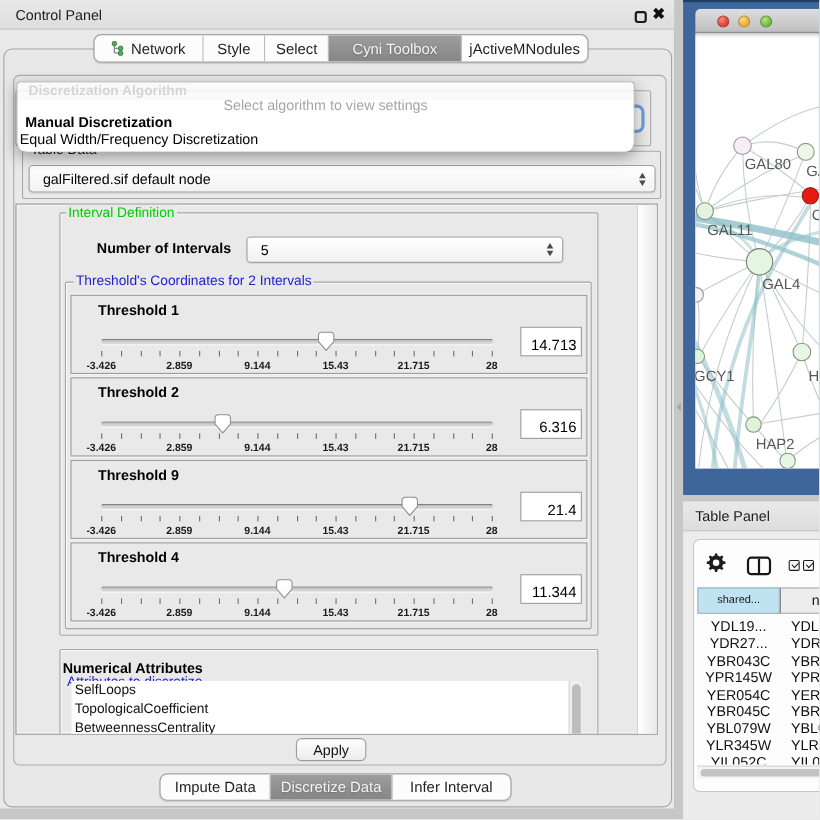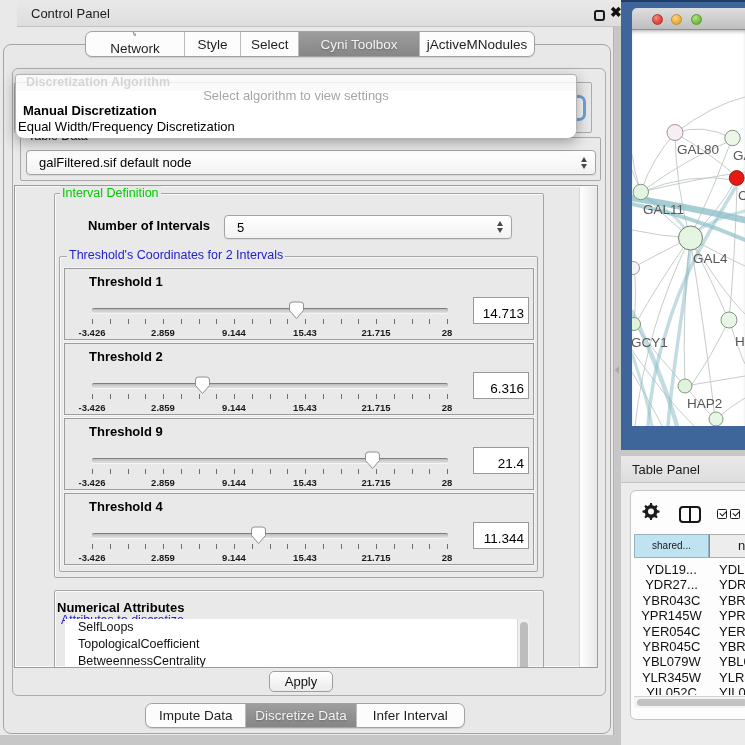--- a/index.html
+++ b/index.html
@@ -3,31 +3,31 @@
 <meta charset="utf-8">
 <style>
   * { margin:0; padding:0; box-sizing:border-box; }
   html,body { width:745px; height:745px; overflow:hidden; }
   body { font-family:"Liberation Sans", sans-serif; }
   #screen { position:relative; width:745px; height:745px; background:#c7c7c7; overflow:hidden; }
   .abs { position:absolute; }
 
   
   #cp-window { left:0; top:0; width:614px; height:735px; background:#e9e9e9; border-right:1px solid #b3b3b3; }
-  #cp-titlebar { left:0; top:0; width:100%; height:27px; background:linear-gradient(#e9e9e9,#dddddd); border-bottom:1px solid #c2c2c2;margin-left:17px; }
+  #cp-titlebar { left:0; top:0; width:100%; height:27px; background:linear-gradient(#e9e9e9,#dddddd); border-bottom:1px solid #c2c2c2; }
   #cp-title { left:14px; top:6px; font-size:13px; color:#1c1c1c; }
   #cp-float { left:577px; top:10px; width:11px; height:11px; border:2px solid #1a1a1a; border-radius:3px; }
   #cp-close { left:593px; top:4px; font-size:14px; color:#111; font-weight:bold; }
 
   
   #cp-outer { left:3px; top:44px; width:608px; height:690px; border:1px solid #a5a5a5; border-radius:8px; background:#e8e8e8; }
 
   
   #cp-tabs { left:85px; top:31px; width:450px; height:26px; display:flex; background:#fcfcfc; border:1px solid #a3a3a3; border-radius:7px; overflow:hidden; box-shadow:0 1px 1px rgba(0,0,0,0.12); }
-  .tab-seg { display:flex; align-items:center; justify-content:center; font-size:13.5px; color:#1f1f1f; border-right:1px solid #bcbcbc; gap:5px;flex-direction:column; }
+  .tab-seg { display:flex; align-items:center; justify-content:center; font-size:13.5px; color:#1f1f1f; border-right:1px solid #bcbcbc; gap:5px; }
   .tab-seg:last-child { border-right:none; }
   .tab-seg.selected { background:linear-gradient(#9d9d9d,#868686); color:#f3f3f3; text-shadow:0 1px 2px rgba(0,0,0,0.25); }
 
   
   #cyni-panel { left:12px; top:68px; width:594px; height:628px; border:1px solid #acacac; border-radius:6px; background:#e9e9e9; }
 
   
   #alg-group { left:14px; top:82px; width:578px; height:51px; border:1px solid #ababab; border-radius:2px; }
   #alg-group-label { left:26px; top:75px; font-size:12.5px; font-weight:600; color:#3c3c3c; }
   #alg-combo-focus { left:552px; top:95px; width:34px; height:26px; border:3px solid #6fa0d8; border-radius:7px; background:#f6f6f6; }
@@ -77,21 +77,21 @@
   .th-thumb { position:absolute; top:4px; width:17px; height:19px; }
   .th-ticks { position:absolute; left:0; top:22px; width:356px; height:6px; }
   .tick { position:absolute; top:0; width:1px; height:5px; background:#6e6e6e; }
   .tick-label { position:absolute; top:58px; transform:translateX(-50%); font-size:9.5px; font-weight:bold; color:#1a1a1a; white-space:nowrap; }
   .th-value { outline:none; position:absolute; left:408px; top:28px; width:56px; height:27px; background:#fff; border:1px solid #999; font-size:13.5px; color:#000; text-align:right; padding:5px 4px 0 0; }
 
   #attr-group { left:39px; top:404px; width:490px; height:110px; }
   #attr-label { left:44px; top:396px;margin-top:31px; }
   #attr-sub { left:42px; top:414px; font-size:13px; font-weight:bold; color:#000; position:absolute; }
   #attr-list { left:50px; top:433px; width:452px; height:60px; background:#fff; position:absolute; }
-  .attr-item { font-size:12.5px; color:#111; line-height:17px; padding-left:13px; white-space:nowrap; }
+  .attr-item { font-size:12.5px; color:#111; line-height:17px; padding-left:3px; white-space:nowrap; }
   #attr-vscroll { position:absolute; left:502px; top:433px; width:12px; height:60px; background:#efefef; border-left:1px solid #d8d8d8; }
   #attr-vthumb { position:absolute; left:2px; top:3px; width:8px; height:52px; background:#bdbdbd; border-radius:4px; }
 
   #apply-btn { left:269px; top:671px; width:64px; height:21px; background:linear-gradient(#ffffff,#ebebeb); border:1px solid #9e9e9e; border-radius:5px; font-size:13px; color:#111; text-align:center; line-height:19px; }
 
   #cp-bottom-tabs { left:145px; top:703px; width:320px; height:25px; display:flex; background:#fcfcfc; border:1px solid #a3a3a3; border-radius:7px; overflow:hidden; box-shadow:0 1px 1px rgba(0,0,0,0.12); }
 
   
   #divider-arrow { left:615px; top:366px; width:0; height:0; border-top:4px solid transparent; border-bottom:4px solid transparent; border-right:4px solid #a6a6a6; }
 

